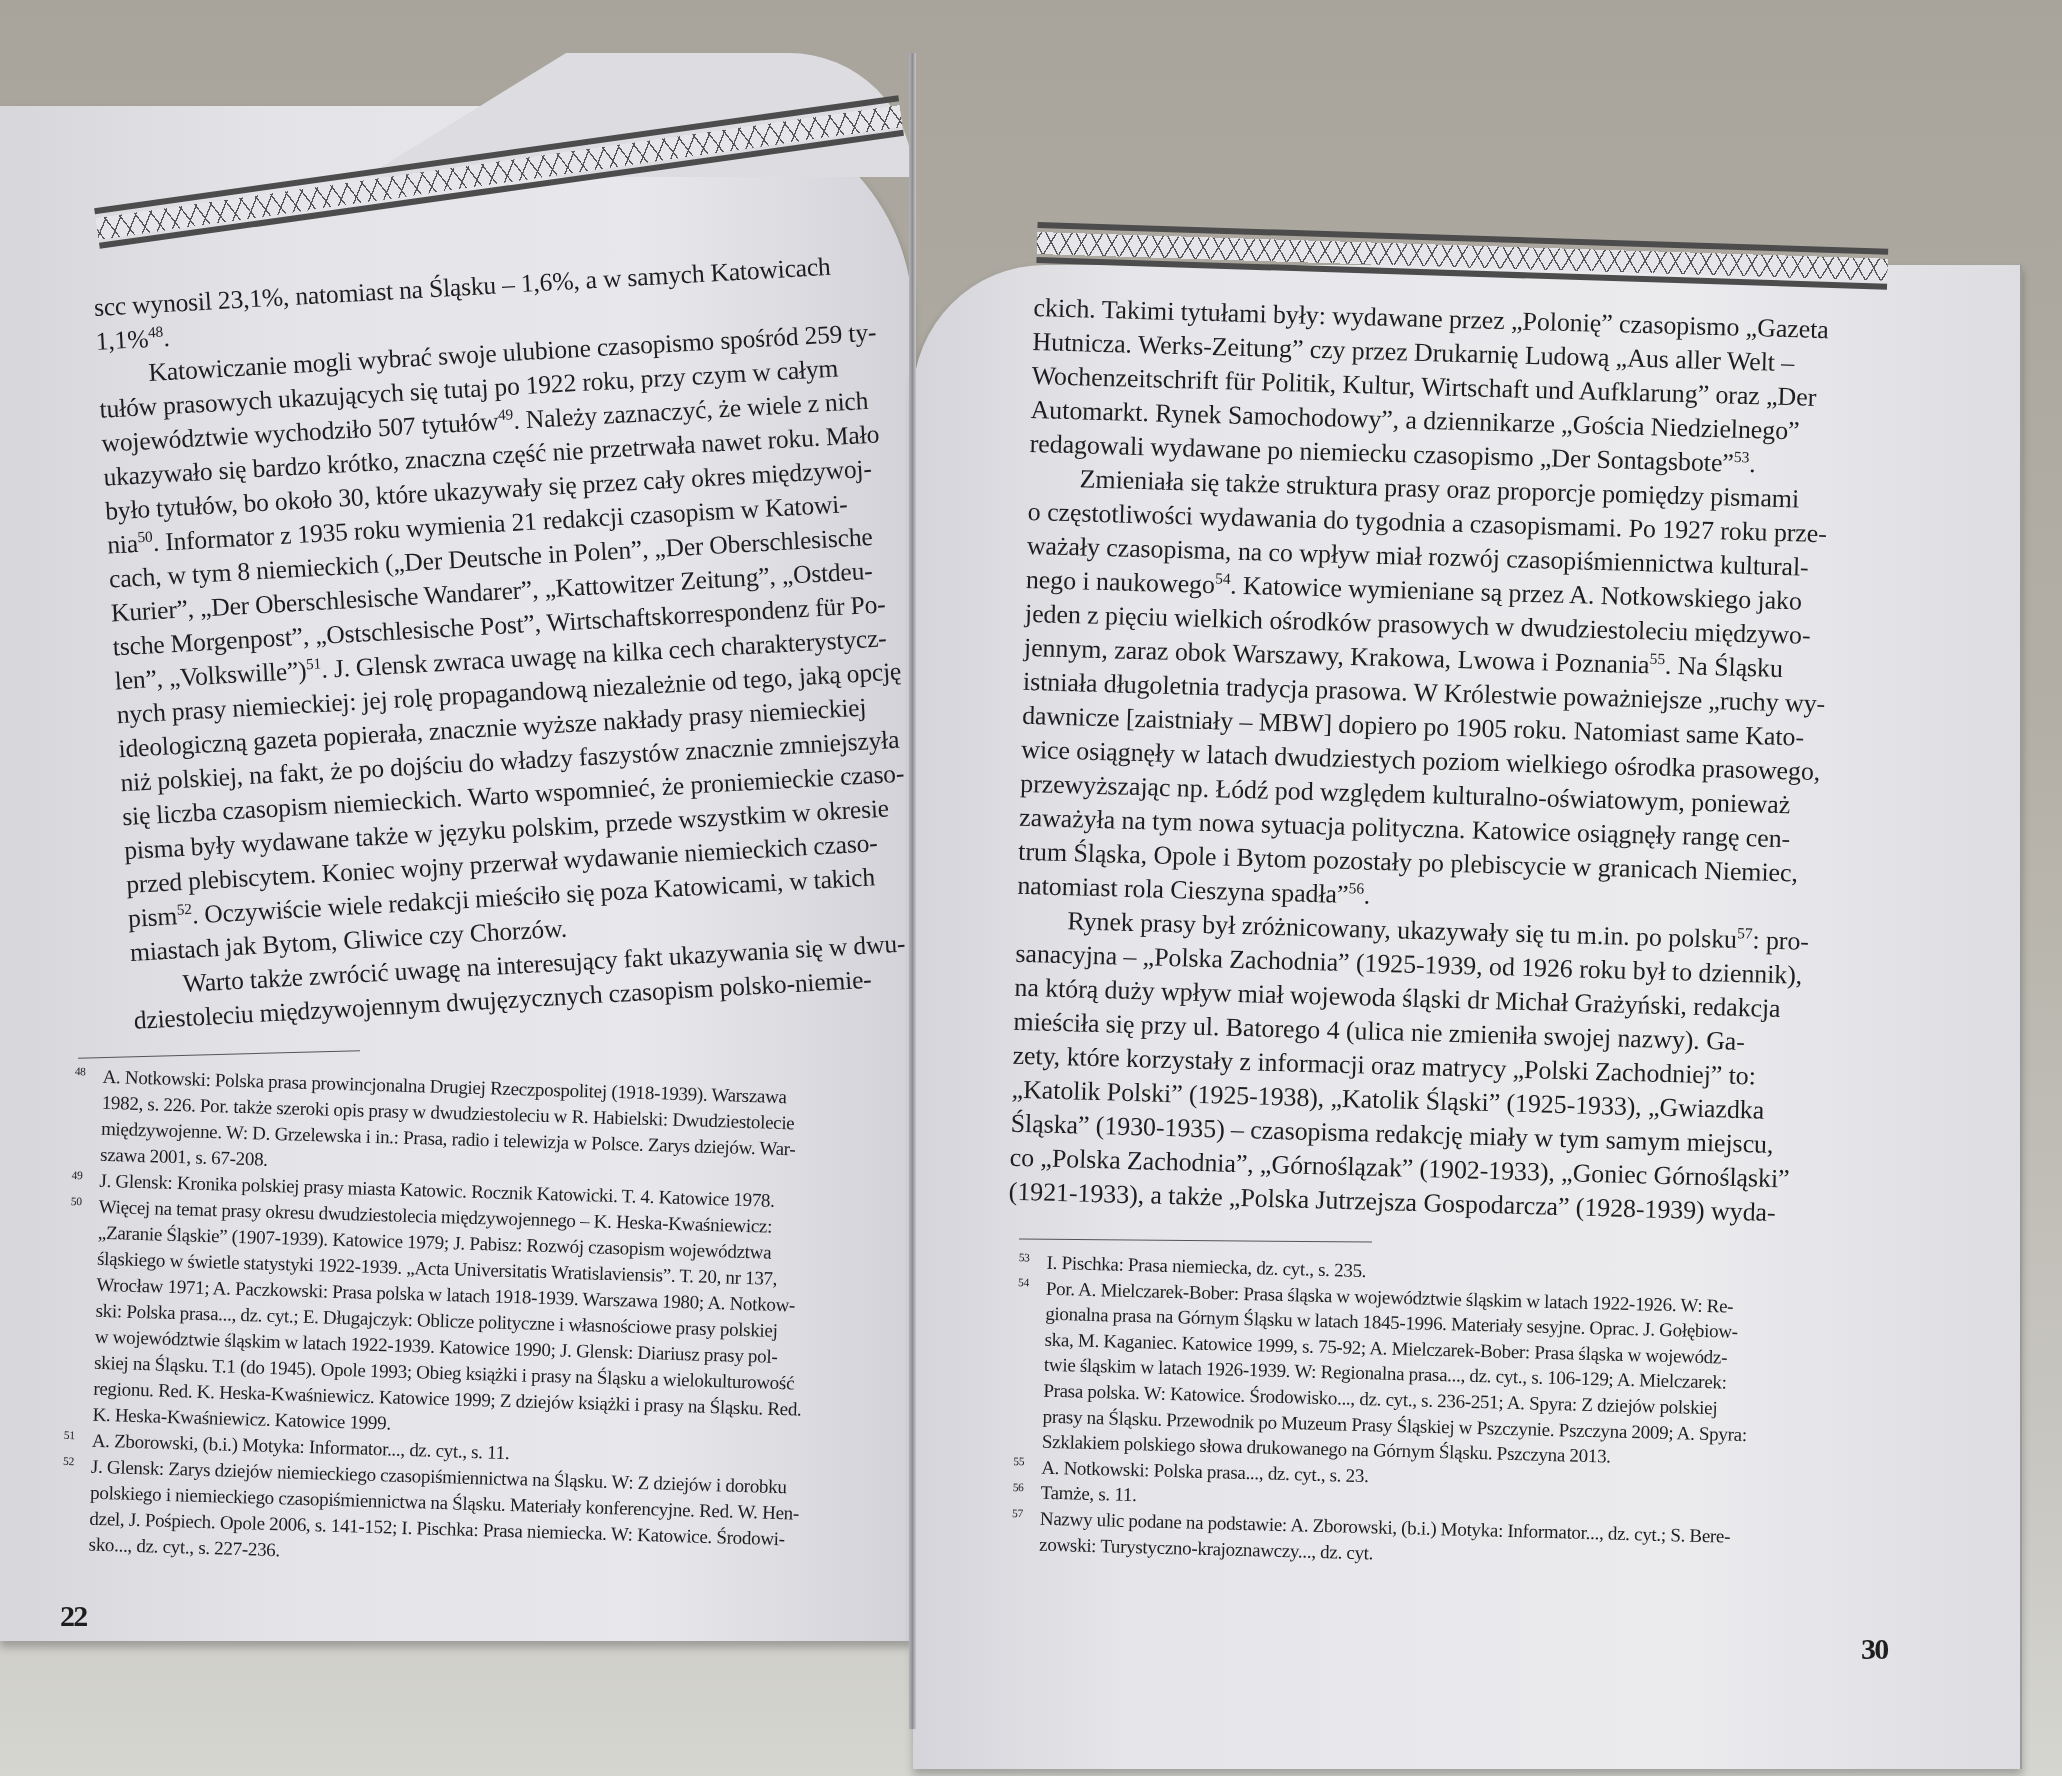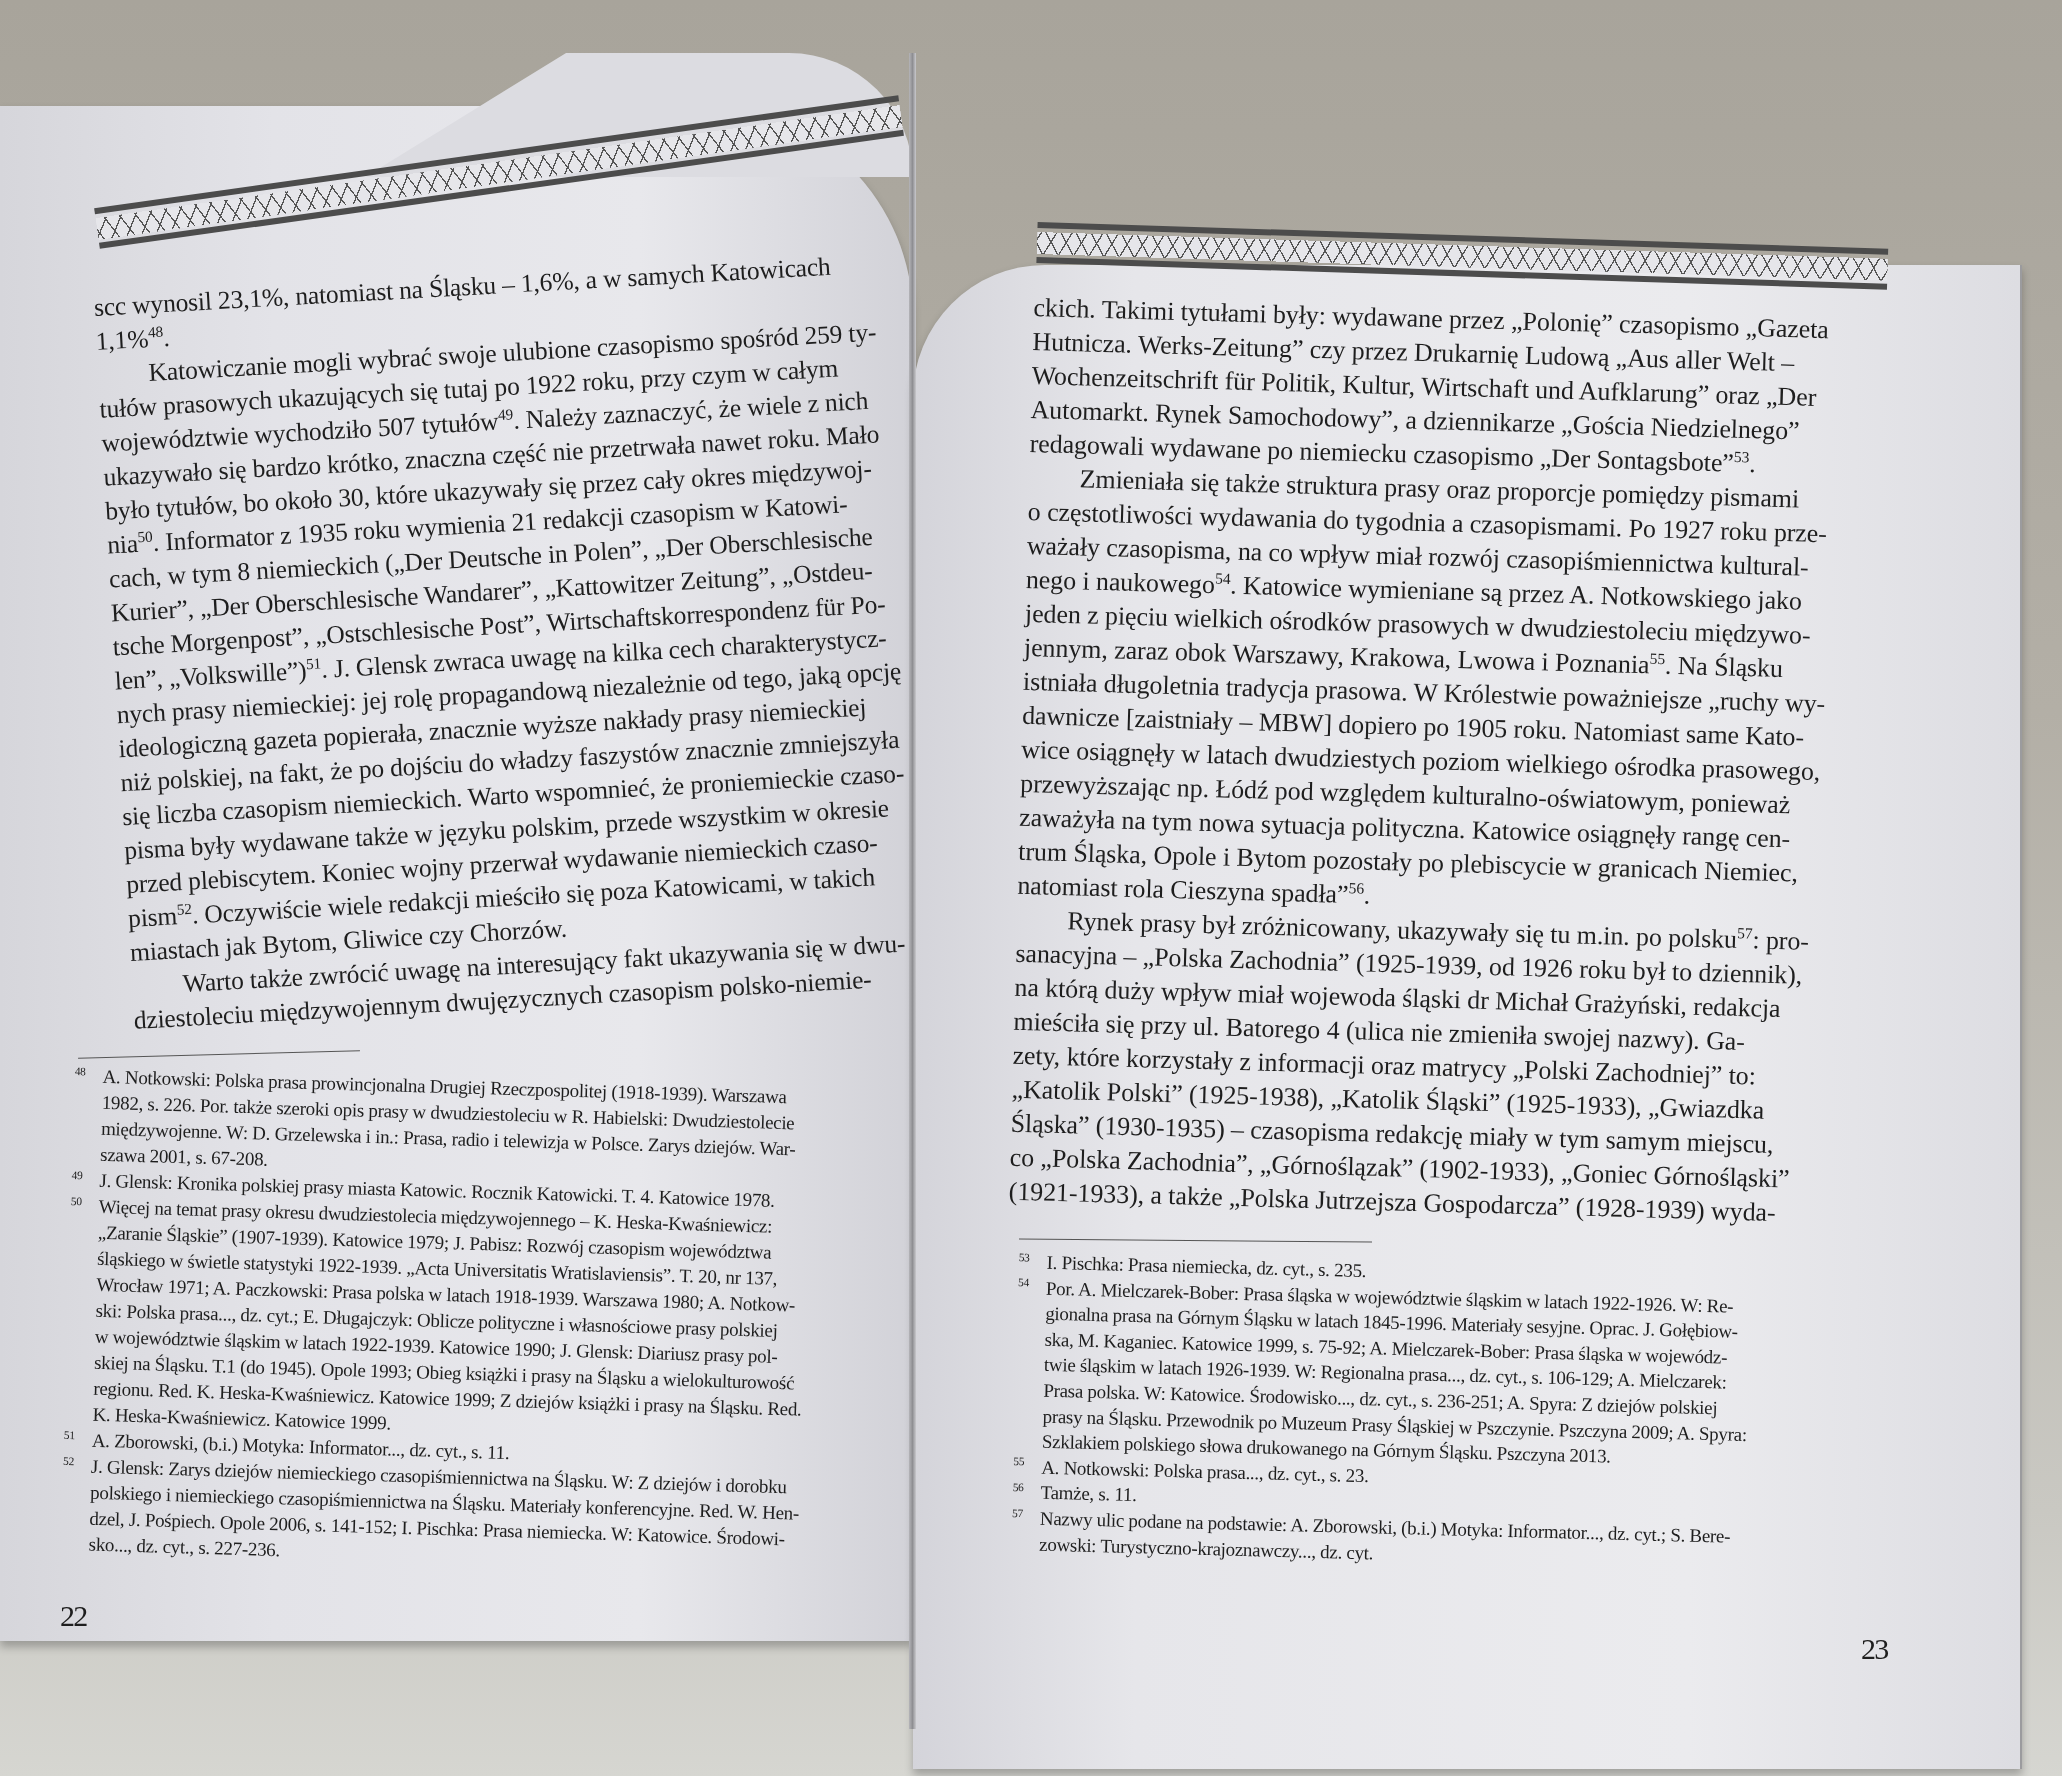--- a/index.html
+++ b/index.html
@@ -78,21 +78,21 @@
   }
   #right-footnotes {
     left:1019px; top:1249px; width:860px;
     font-size:19px; line-height:25.6px;
     transform: rotate(1.5deg); transform-origin: left top;
     letter-spacing:-0.3px;
   }
   .fn-entry { display:block; }
   .fn-cont { display:block; padding-left:28px; }
   .page-number {
-    position:absolute; font-weight:normal; font-size:30px;
+    position:absolute; font-weight:bold; font-size:30px;
     font-family:"Liberation Serif","DejaVu Serif",serif; letter-spacing:-1.8px;
   }
   #page-num-left { left:60px; top:1599px; }
   #page-num-right { left:1861px; top:1632px; }
 </style>
 </head>
 <body>
 
 <div class="page" id="left-page"></div>
 <div class="page" id="right-page"></div>
@@ -187,14 +187,14 @@
     <span class="fn-cont line">Prasa polska. W: Katowice. Środowisko..., dz. cyt., s. 236-251; A. Spyra: Z dziejów polskiej</span>
     <span class="fn-cont line">prasy na Śląsku. Przewodnik po Muzeum Prasy Śląskiej w Pszczynie. Pszczyna 2009; A. Spyra:</span>
     <span class="fn-cont line">Szklakiem polskiego słowa drukowanego na Górnym Śląsku. Pszczyna 2013.</span>
     <span class="fn-entry line"><span class="fn-num">55</span>A. Notkowski: Polska prasa..., dz. cyt., s. 23.</span>
     <span class="fn-entry line"><span class="fn-num">56</span>Tamże, s. 11.</span>
     <span class="fn-entry line"><span class="fn-num">57</span>Nazwy ulic podane na podstawie: A. Zborowski, (b.i.) Motyka: Informator..., dz. cyt.; S. Bere-</span>
     <span class="fn-cont line">zowski: Turystyczno-krajoznawczy..., dz. cyt.</span>
   </div>
 
 <div class="page-number" id="page-num-left">22</div>
-<div class="page-number" id="page-num-right">23</div>
+<div class="page-number" id="page-num-right">30</div>
 
 
 </body></html>

